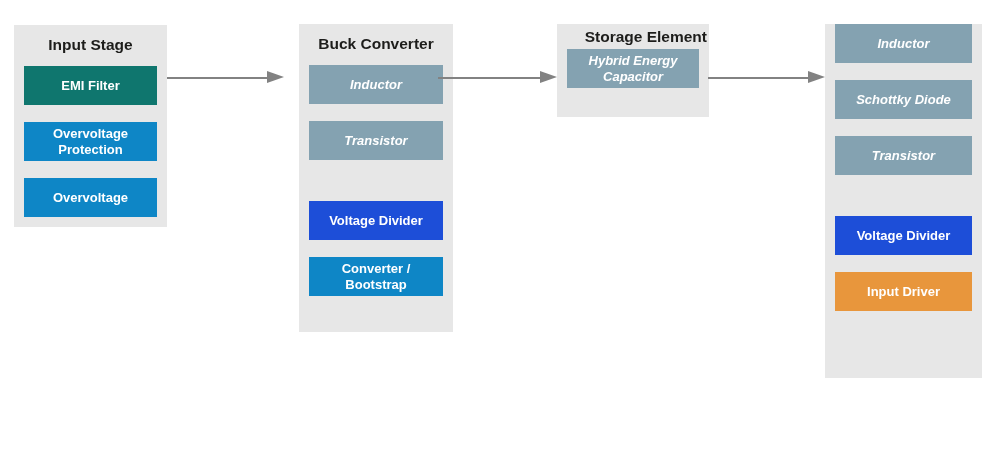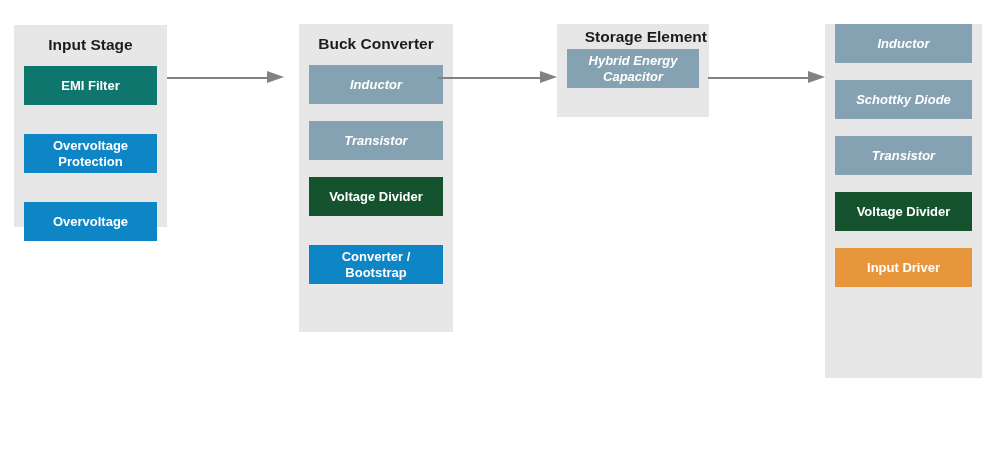--- a/index.html
+++ b/index.html
@@ -10,23 +10,23 @@
   .panel-title{flex:0 0 auto;margin:9px 2px 10px;line-height:22px;text-align:center;
                font-size:15.5px;font-weight:bold;color:#1d1d1b;white-space:nowrap;}
   .panel-title.two-line{margin:4px 2px 4px;line-height:17px;white-space:normal;}
   .panel-title .sub{display:block;}
 
   .block{flex:0 0 auto;margin:0 10px 17px;height:39px;display:flex;align-items:center;justify-content:center;
          color:#ffffff;font-size:13px;font-weight:bold;text-align:center;line-height:16px;padding:0 4px;box-sizing:border-box;}
   .block:last-child{margin-bottom:0;}
 
   .purple{background:#0f766e;text-align:right;}
-  .blue{background:#0e86c6;margin-top:12px;}
+  .blue{background:#0e86c6;}
   .slate{background:#84a2b1;font-style:italic;}
-  .green{background:#14532d;}
+  .green{background:#1d4ed8;margin-top:24px;}
   .orange{background:#e8963c;}
 
   
   #panel-input   {left:14px; top:25px; width:153px;height:202px;}
   #panel-buck    {left:299px;top:24px; width:154px;height:308px;}
   #panel-storage {left:557px;top:24px; width:152px;height:93px;align-items:flex-end;}
   #panel-boost   {left:825px;top:24px; width:157px;height:368px;}
 
   
   .arrow{position:absolute;top:71px;height:13px;}

